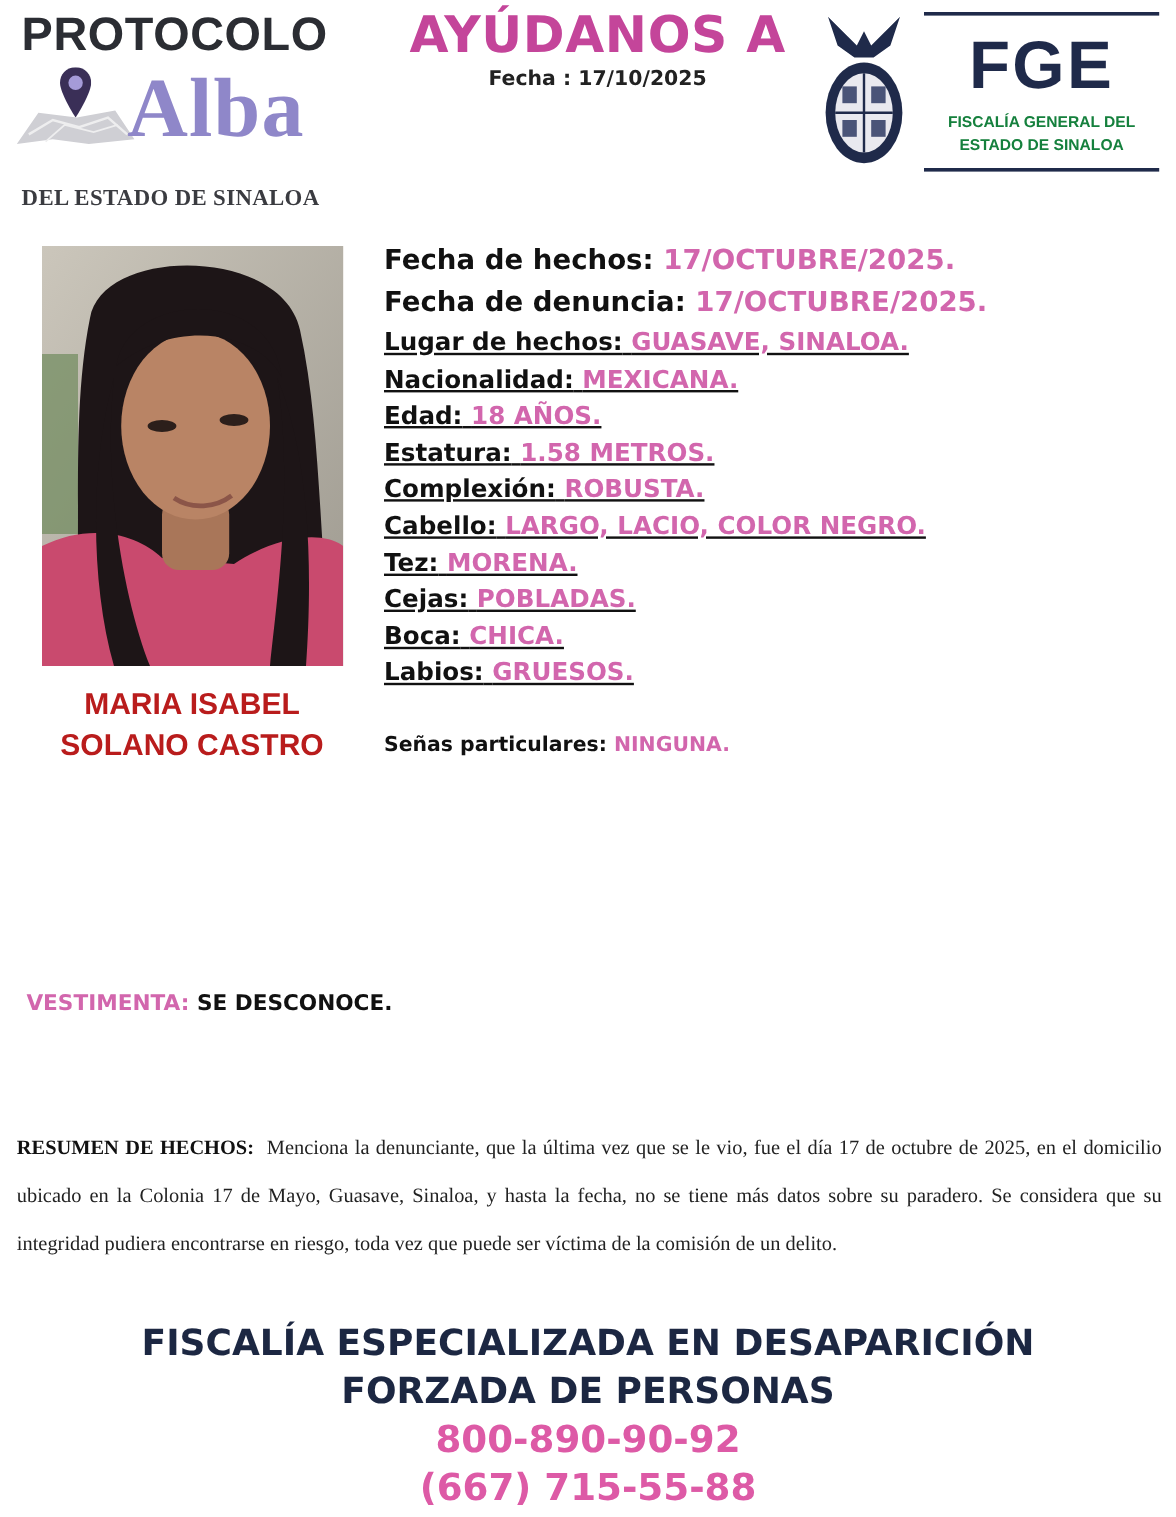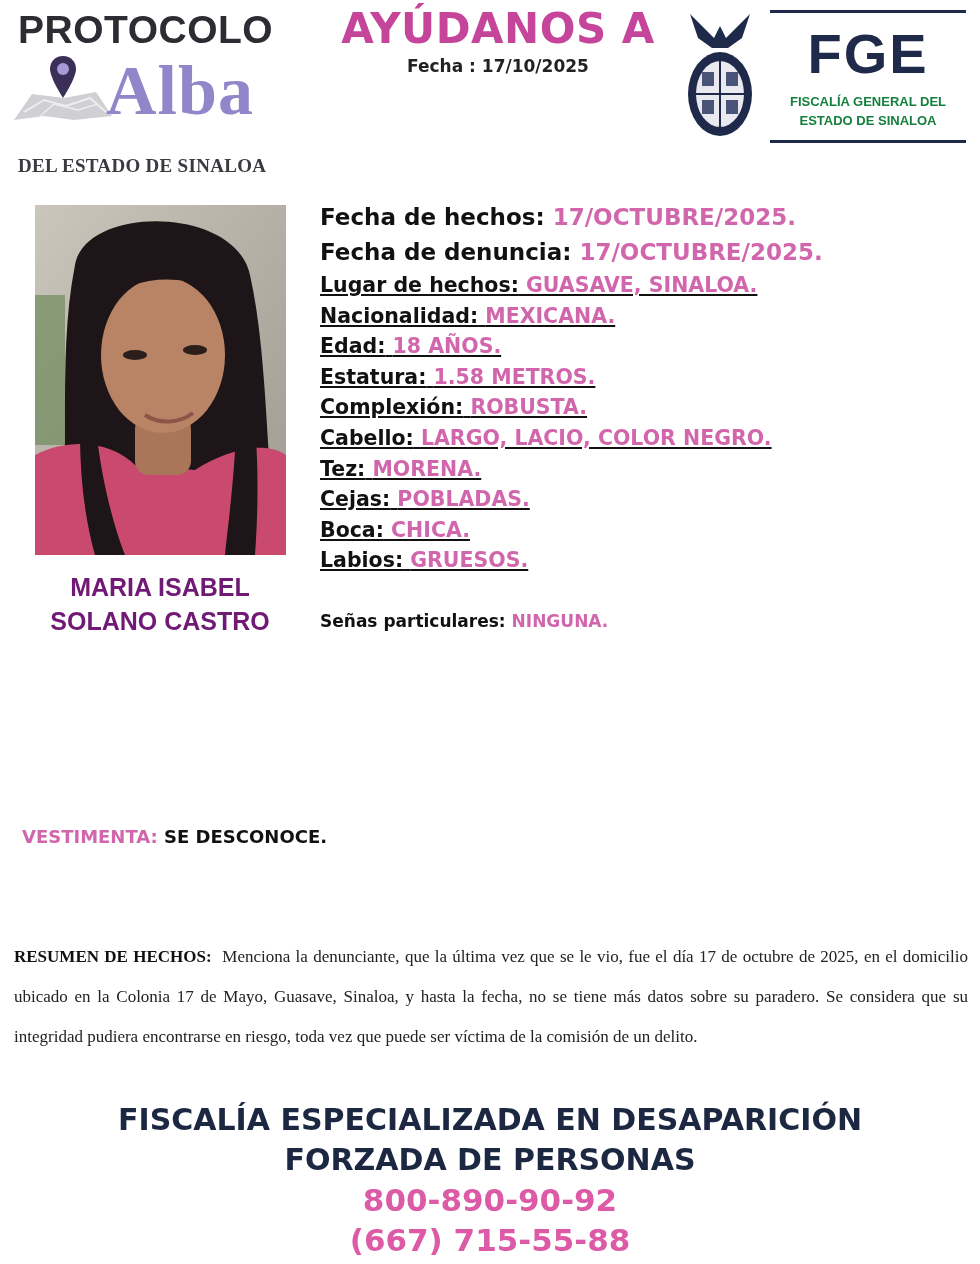--- a/index.html
+++ b/index.html
@@ -19,21 +19,21 @@
   .report-line { font-family: "DejaVu Sans", sans-serif; font-weight: bold; font-size: 17px; color: #222; line-height: 25px; }
 
   .fge-block { position: absolute; left: 680px; top: 8px; width: 300px; height: 140px; }
   .seal { position: absolute; left: 4px; top: 0; width: 72px; height: 132px; }
   .fge-line { position: absolute; left: 90px; width: 196px; height: 3px; background: #1f2a4a; }
   .fge-title { position: absolute; left: 90px; top: 14px; width: 196px; text-align: center; font-family: "Liberation Sans", sans-serif; font-weight: bold; font-size: 56px; color: #1f2a4a; letter-spacing: 2px; line-height: 64px; }
   .fge-sub { position: absolute; left: 80px; top: 84px; width: 216px; text-align: center; font-family: "Liberation Sans", sans-serif; font-weight: bold; font-size: 13px; color: #15803d; line-height: 19px; }
 
   
   .photo { position: absolute; left: 35px; top: 205px; width: 251px; height: 350px; overflow: hidden; background: #b9b2a5; }
-  .person-name { position: absolute; left: 20px; top: 570px; width: 280px; text-align: center; font-family: "Liberation Sans", sans-serif; font-weight: bold; font-size: 25px; color: #701a75; line-height: 34px; }
+  .person-name { position: absolute; left: 20px; top: 570px; width: 280px; text-align: center; font-family: "Liberation Sans", sans-serif; font-weight: bold; font-size: 25px; color: #b91c1c; line-height: 34px; }
 
   
   .details { position: absolute; left: 320px; top: 200px; width: 640px; }
   .row { white-space: nowrap; font-weight: bold; color: #111; }
   .row .val { color: #d266ad; }
   .row.big { font-size: 23px; line-height: 35px; }
   .row.std { font-size: 20.5px; line-height: 30.6px; text-decoration: underline; }
   .row.small { font-size: 17px; line-height: 26px; margin-top: 32px; }
 
   .vest { position: absolute; left: 22px; top: 826px; font-size: 18px; font-weight: bold; color: #111; }

